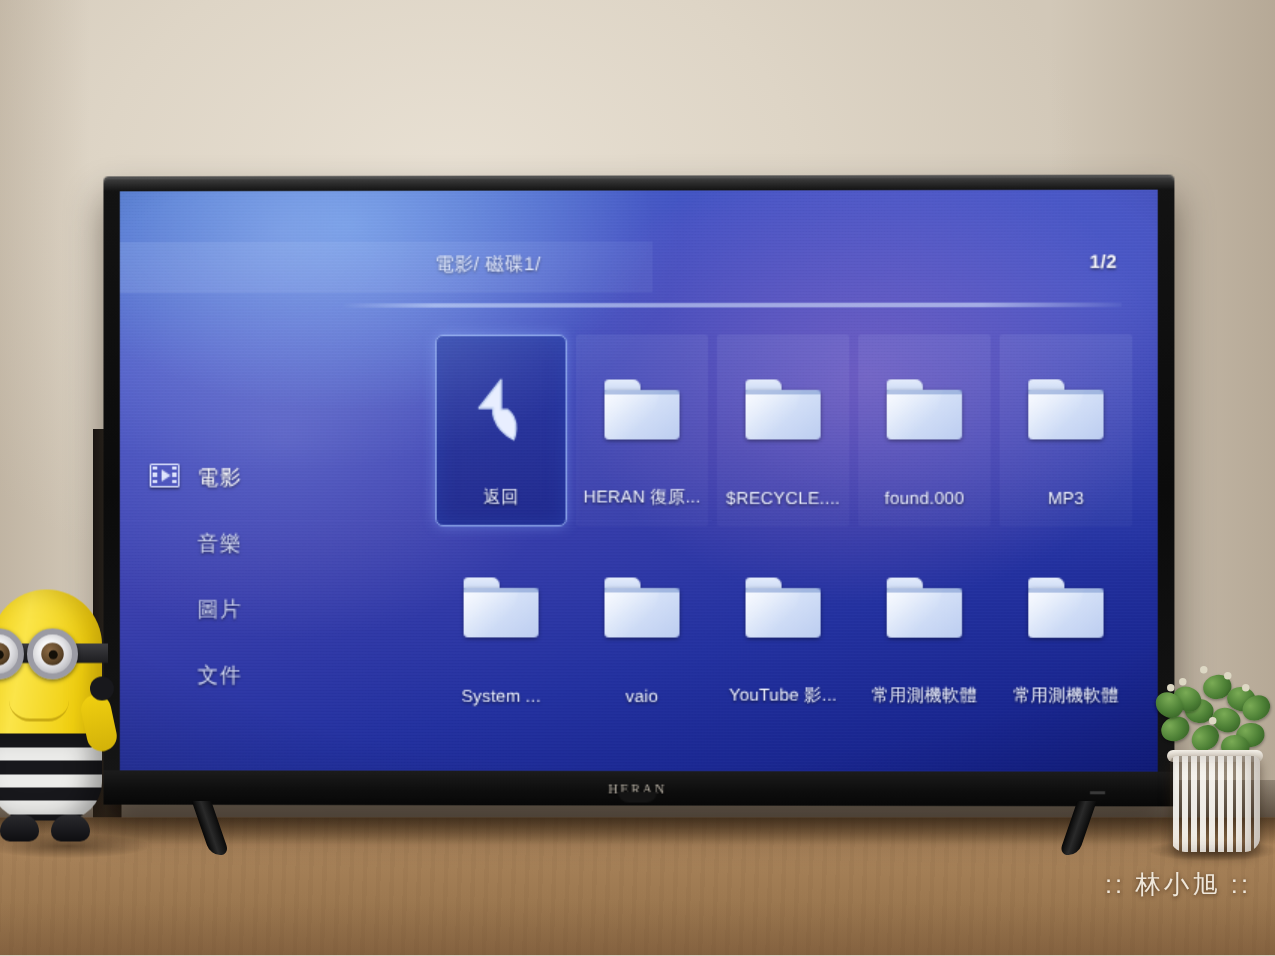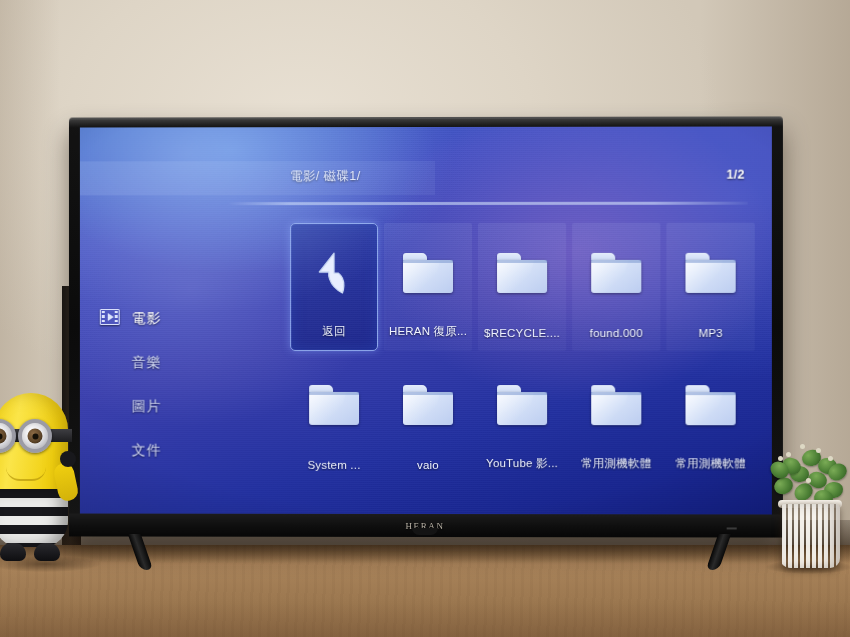--- a/index.html
+++ b/index.html
@@ -732,14 +732,15 @@
     <div class="bud" style="left:16px; top:20px;"></div>
     <div class="bud" style="left:30px; top:12px;"></div>
     <div class="bud" style="left:46px; top:16px;"></div>
     <div class="bud" style="left:58px; top:24px;"></div>
     <div class="bud" style="left:8px;  top:24px;"></div>
     <div class="bud" style="left:36px; top:46px;"></div>
     <div class="pot-rim"></div>
     <div class="pot"></div>
   </div>
 
+  <div class="watermark">:: 林小旭 ::</div>
 
 </div>
 
 </body></html>

